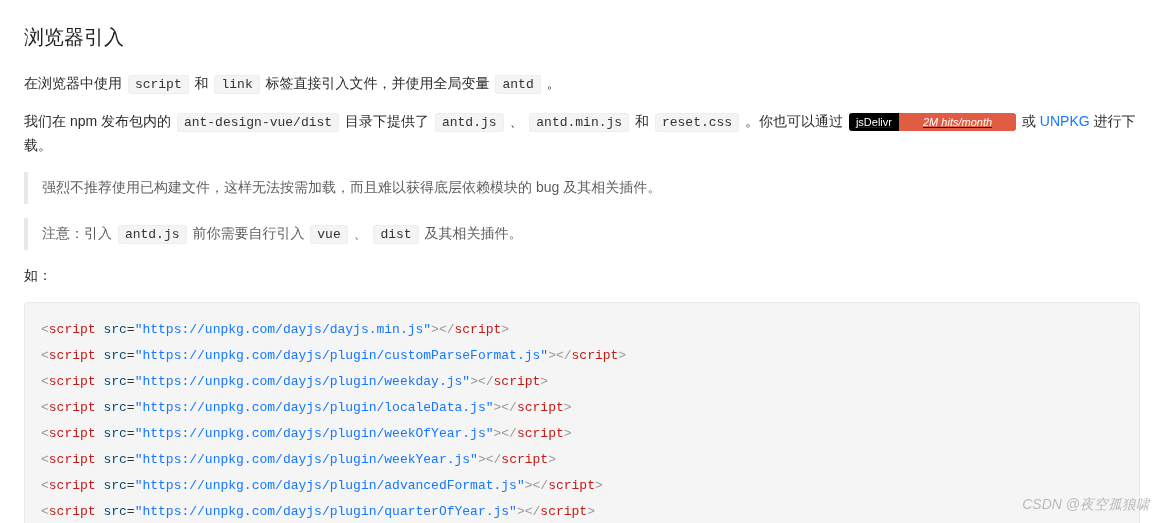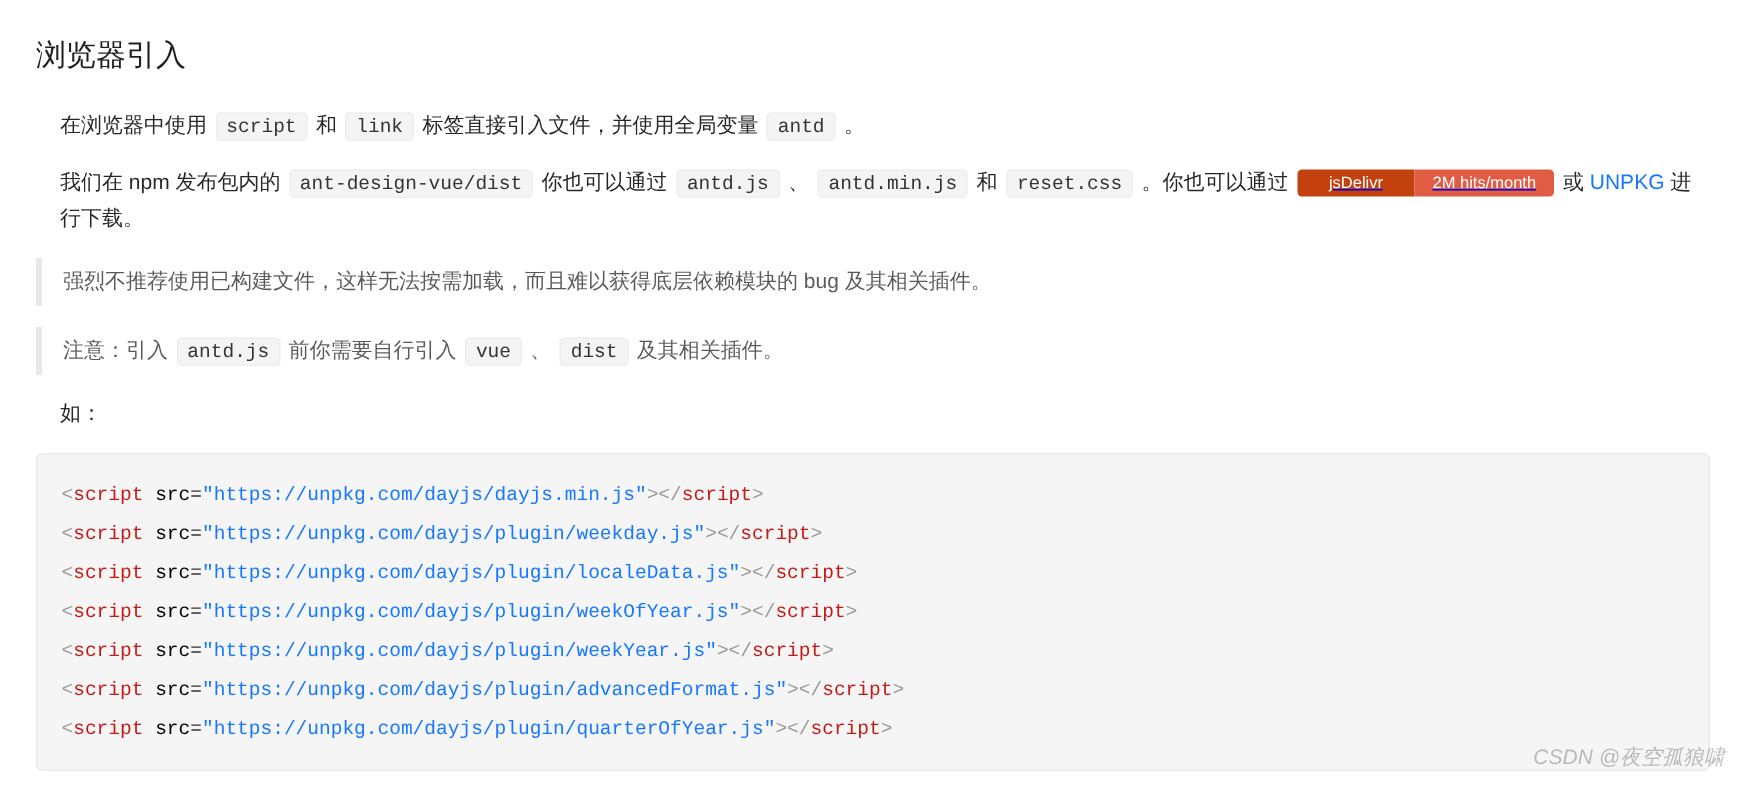--- a/index.html
+++ b/index.html
@@ -11,49 +11,50 @@
       background: #fff;
       line-height: 1.7;
       width: 1164px;
     }
     h2 {
       font-size: 20px;
       font-weight: 400;
       color: rgba(0,0,0,.88);
       margin-bottom: 18px;
     }
-    p { margin-bottom: 14px; color: rgba(0,0,0,.85); margin-left: 16px; }
+    p { margin-bottom: 14px; color: rgba(0,0,0,.85); }
     code.inl {
       font-family: "SFMono-Regular", Consolas, "Courier New", monospace;
       font-size: 13px;
       background: #f4f4f4;
       border: 1px solid #eee;
       border-radius: 3px;
       padding: 1px 6px;
       margin: 0 2px;
       color: #333;
     }
     .badge-group {
       display: inline-flex;
       vertical-align: middle;
       font-size: 11px;
       line-height: 18px;
       margin: 0 2px;
     }
     .badge-left {
-      background: #c2410c;
+      background: #000000;
       color: #fff;
-      padding: 0 21px;
+      padding: 0 7px;
       border-radius: 3px 0 0 3px;
     }
     .badge-right {
       background: #e05d44;
       color: #fff;
-      padding: 0 12px;
+      padding: 0 24px;
       border-radius: 0 3px 3px 0;
+      font-style: italic;
     }
     a.link { color: #1677ff; text-decoration: none; text-align: center; }
     blockquote {
       border-left: 4px solid #e8e8e8;
       padding: 4px 0 4px 14px;
       margin: 14px 0;
       color: rgba(0,0,0,.65);
     }
     blockquote code.inl { color: #333; }
     .pre {
@@ -62,21 +63,21 @@
       border-radius: 4px;
       padding: 14px 16px;
       font-family: "SFMono-Regular", Consolas, "Courier New", monospace;
       font-size: 13px;
       line-height: 26px;
       overflow: auto;
       margin-top: 8px;
     }
     .tok-punct { color: #999; }
     .tok-tag   { color: #c41a16; }
-    .tok-attr  { color: #000000; }
+    .tok-attr  { color: #0c4a6e; }
     .tok-eq    { color: #333; }
     .tok-str   { color: #1677ff; }
     .watermark {
       position: fixed;
       right: 14px;
       bottom: 6px;
       color: rgba(0,0,0,.25);
       font-size: 14px;
       pointer-events: none;
       font-family: "Microsoft YaHei", sans-serif;
@@ -94,21 +95,21 @@
   <span> 和 </span>
   <code class="inl">link</code>
   <span> 标签直接引入文件，并使用全局变量 </span>
   <code class="inl">antd</code>
   <span> 。</span>
 </p>
 
 <p>
   <span>我们在 npm 发布包内的 </span>
   <code class="inl">ant-design-vue/dist</code>
-  <span> 你也可以通过 </span>
+  <span> 目录下提供了 </span>
   <code class="inl">antd.js</code>
   <span> 、 </span>
   <code class="inl">antd.min.js</code>
   <span> 和 </span>
   <code class="inl">reset.css</code>
   <span> 。你也可以通过 </span>
   <a class="badge-group" href="#">
     <span class="badge-left">jsDelivr</span>
       <span class="badge-right">2M hits/month</span>
   </a>
@@ -128,20 +129,21 @@
   <code class="inl">vue</code>
   <span> 、 </span>
   <code class="inl">dist</code>
   <span> 及其相关插件。</span>
 </blockquote>
 
 <p>如：</p>
 
 <div class="pre" id="code-block">
     <div><span class="tok-punct">&lt;</span><span class="tok-tag">script</span> <span class="tok-attr">src</span><span class="tok-eq">=</span><span class="tok-str">"https://unpkg.com/dayjs/dayjs.min.js"</span><span class="tok-punct">&gt;&lt;/</span><span class="tok-tag">script</span><span class="tok-punct">&gt;</span></div>
+    <div><span class="tok-punct">&lt;</span><span class="tok-tag">script</span> <span class="tok-attr">src</span><span class="tok-eq">=</span><span class="tok-str">"https://unpkg.com/dayjs/plugin/customParseFormat.js"</span><span class="tok-punct">&gt;&lt;/</span><span class="tok-tag">script</span><span class="tok-punct">&gt;</span></div>
     <div><span class="tok-punct">&lt;</span><span class="tok-tag">script</span> <span class="tok-attr">src</span><span class="tok-eq">=</span><span class="tok-str">"https://unpkg.com/dayjs/plugin/weekday.js"</span><span class="tok-punct">&gt;&lt;/</span><span class="tok-tag">script</span><span class="tok-punct">&gt;</span></div>
     <div><span class="tok-punct">&lt;</span><span class="tok-tag">script</span> <span class="tok-attr">src</span><span class="tok-eq">=</span><span class="tok-str">"https://unpkg.com/dayjs/plugin/localeData.js"</span><span class="tok-punct">&gt;&lt;/</span><span class="tok-tag">script</span><span class="tok-punct">&gt;</span></div>
     <div><span class="tok-punct">&lt;</span><span class="tok-tag">script</span> <span class="tok-attr">src</span><span class="tok-eq">=</span><span class="tok-str">"https://unpkg.com/dayjs/plugin/weekOfYear.js"</span><span class="tok-punct">&gt;&lt;/</span><span class="tok-tag">script</span><span class="tok-punct">&gt;</span></div>
     <div><span class="tok-punct">&lt;</span><span class="tok-tag">script</span> <span class="tok-attr">src</span><span class="tok-eq">=</span><span class="tok-str">"https://unpkg.com/dayjs/plugin/weekYear.js"</span><span class="tok-punct">&gt;&lt;/</span><span class="tok-tag">script</span><span class="tok-punct">&gt;</span></div>
     <div><span class="tok-punct">&lt;</span><span class="tok-tag">script</span> <span class="tok-attr">src</span><span class="tok-eq">=</span><span class="tok-str">"https://unpkg.com/dayjs/plugin/advancedFormat.js"</span><span class="tok-punct">&gt;&lt;/</span><span class="tok-tag">script</span><span class="tok-punct">&gt;</span></div>
     <div><span class="tok-punct">&lt;</span><span class="tok-tag">script</span> <span class="tok-attr">src</span><span class="tok-eq">=</span><span class="tok-str">"https://unpkg.com/dayjs/plugin/quarterOfYear.js"</span><span class="tok-punct">&gt;&lt;/</span><span class="tok-tag">script</span><span class="tok-punct">&gt;</span></div>
   </div>
 
 <div class="watermark">CSDN @夜空孤狼啸</div>
 

